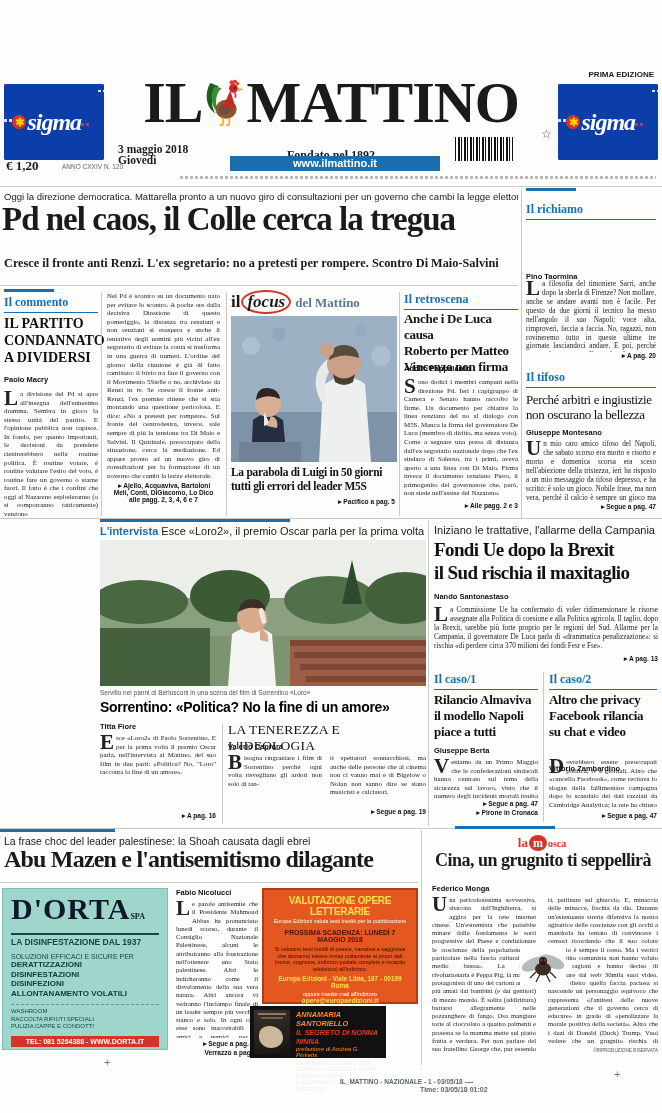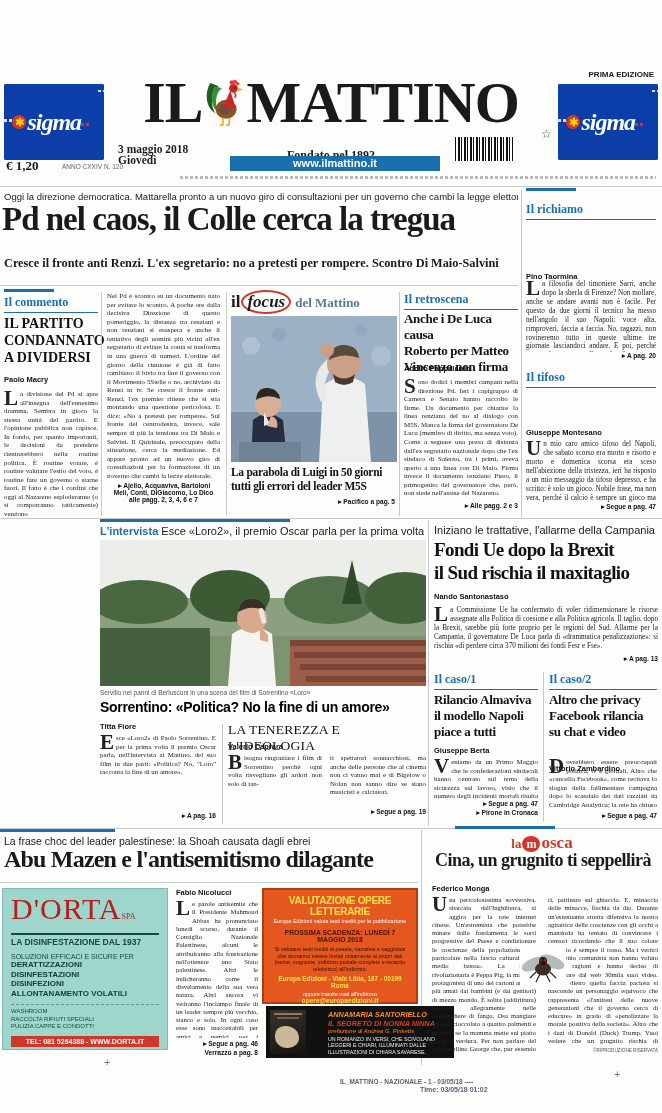--- a/index.html
+++ b/index.html
@@ -98,20 +98,23 @@
   <div class="hairline-h" style="left:0;top:285px;width:518px;"></div>
 
   <div class="hairline-v" style="left:521px;top:190px;height:328px;"></div>
   <div class="blue-bar" style="left:526px;top:188px;width:50px;"></div>
   <div class="abs label" style="left:526px;top:202px;width:130px;">Il richiamo</div>
   <div class="abs author" style="left:526px;top:272px;">Pino Taormina</div>
   <div class="abs body-txt" style="left:526px;top:280px;width:130px;height:72px;font-size:7.2px;"><span class="dc">L</span><span>a filosofia del timoniere Sarri, anche dopo la sberla di Firenze? Non mollare, anche se andare avanti non è facile. Per questo da due giorni il tecnico ha messo nell'angolo il suo Napoli: voce alta, rimproveri, faccia a faccia. No, ragazzi, non rovineremo tutto in queste ultime tre giornate lasciandoci andare. E poi, perché non credere ancora nello scudetto?</span></div>
   <div class="abs pref" style="left:526px;top:352px;width:130px;">►A pag. 20</div>
 
   <div class="abs label" style="left:526px;top:370px;width:130px;">Il tifoso</div>
+  <div class="abs" style="left:526px;top:392px;width:132px;font-size:13px;line-height:15px;white-space:pre-line;
+       letter-spacing:-0.4px;color:#111;">Perché arbitri e ingiustizie
+non oscurano la bellezza</div>
   <div class="abs author" style="left:526px;top:428px;">Giuseppe Montesano</div>
   <div class="abs body-txt" style="left:526px;top:440px;width:130px;height:62px;font-size:7.2px;"><span class="dc">U</span><span>n mio caro amico tifoso del Napoli, che sabato scorso era morto e risorto e morto e domenica scorsa era sceso nell'abiezione della tristezza, ieri ha risposto a un mio messaggio da tifoso depresso, e ha scritto: è solo un gioco. Nobile frase, ma non vera, perché il calcio è sempre un gioco ma non è mai solo un gioco.</span></div>
   <div class="abs pref" style="left:526px;top:503px;width:130px;">►Segue a pag. 47</div>
 
   <div class="blue-bar" style="left:4px;top:289px;width:50px;"></div>
   <div class="abs label" style="left:4px;top:295px;width:94px;">Il commento</div>
   <div class="abs hl" style="left:4px;top:315px;width:96px;font-size:14px;line-height:17px;">IL PARTITO
 CONDANNATO
 A DIVIDERSI</div>
   <div class="abs author" style="left:4px;top:375px;">Paolo Macry</div>
@@ -244,21 +247,21 @@
 
   <div class="blue-bar" style="left:0px;top:829px;width:115px;"></div>
   <div class="abs sans" style="left:4px;top:835px;width:412px;font-size:10.5px;white-space:nowrap;overflow:hidden;">La frase choc del leader palestinese: la Shoah causata dagli ebrei</div>
   <div class="abs" style="left:4px;top:846px;width:414px;font-weight:900;font-size:24px;letter-spacing:-0.8px;
        white-space:nowrap;">Abu Mazen e l'antisemitismo dilagante</div>
   <div class="hairline-h" style="left:0;top:882px;width:418px;"></div>
   <div class="hairline-v" style="left:421px;top:830px;height:235px;"></div>
 
   <div class="abs" style="left:2px;top:888px;width:166px;height:162px;background:#9ed6cc;border:1px solid #7fbcb1;
        padding:6px 8px;box-sizing:border-box;">
-    <div style="font-weight:400;font-size:30px;letter-spacing:1px;color:#b91c1c;line-height:28px;"><span>D'ORTA</span><span style="font-size:8px;letter-spacing:0;">SPA</span></div>
+    <div style="font-weight:700;font-size:30px;letter-spacing:1px;color:#0f172a;line-height:28px;"><span>D'ORTA</span><span style="font-size:8px;letter-spacing:0;">SPA</span></div>
     <div class="sans" style="font-weight:bold;font-size:8.5px;color:#14483f;border-top:2px solid #14483f;
          padding-top:2px;margin-top:2px;">LA DISINFESTAZIONE DAL 1937</div>
     <div class="sans" style="font-size:7px;color:#14483f;margin-top:6px;">SOLUZIONI EFFICACI E SICURE PER</div>
     <div class="sans" style="font-weight:bold;font-size:8px;line-height:9.5px;color:#0f3d35;white-space:pre-line;">DERATTIZZAZIONI
 DISINFESTAZIONI
 DISINFEZIONI
 ALLONTANAMENTO VOLATILI</div>
     <div class="sans" style="font-size:6px;line-height:7.5px;color:#14483f;margin-top:6px;white-space:pre-line;
          border-top:1px dashed #5a9a8f;padding-top:3px;">WASHROOM
 RACCOLTA RIFIUTI SPECIALI
@@ -277,36 +280,36 @@
     <div style="color:#ffe14d;font-weight:bold;font-size:10px;letter-spacing:-0.3px;">VALUTAZIONE OPERE LETTERARIE</div>
     <div style="color:#fff;font-size:5.5px;margin-top:1px;">Europa Edizioni valuta testi inediti per la pubblicazione</div>
     <div style="color:#4a1200;font-weight:bold;font-size:6.8px;margin-top:5px;">PROSSIMA SCADENZA: LUNEDÌ 7 MAGGIO 2018</div>
     <div style="color:#3d0d00;font-size:5.4px;line-height:6.6px;margin-top:3px;">Si valutano testi inediti di poesia, narrativa e saggistica che dovranno essere inviati unitamente ai propri dati (nome, cognome, indirizzo postale completo e recapito telefonico) all'indirizzo:</div>
     <div style="color:#ffe14d;font-weight:bold;font-size:6.4px;margin-top:3px;">Europa Edizioni - Viale Libia, 167 - 00199 Roma</div>
     <div style="color:#fff;font-size:5.4px;margin-top:2px;">oppure tramite mail all'indirizzo</div>
     <div style="color:#ffe14d;font-weight:bold;font-size:6.6px;">opere@europaedizioni.it</div>
     <div style="color:#fff;font-size:5px;margin-top:5px;text-align:left;">www.europaedizioni.it</div>
   </div>
 
-  <div class="abs" style="left:266px;top:1006px;width:188px;height:52px;background:#111;display:flex;gap:16px;">
+  <div class="abs" style="left:250px;top:1006px;width:136px;height:52px;background:#111;display:flex;">
     <div style="width:36px;height:44px;margin:4px;background:linear-gradient(160deg,#3a322a,#171310);position:relative;flex:none;">
       <div style="position:absolute;left:5px;top:16px;width:24px;height:22px;background:#cbb79a;border-radius:40% 55% 45% 50%;"></div>
       <div style="position:absolute;left:4px;top:3px;width:28px;height:2px;background:#8a7a60;"></div>
       <div style="position:absolute;left:7px;top:7px;width:22px;height:2px;background:#6d5f4a;"></div>
     </div>
     <div class="sans" style="padding:4px 4px 0 2px;">
       <div style="color:#ff8b1f;font-weight:bold;font-size:7.3px;font-style:italic;">ANNAMARIA SANTORIELLO</div>
       <div style="color:#e03c1e;font-weight:bold;font-size:7.3px;font-style:italic;">IL SEGRETO DI NONNA NINNA</div>
       <div style="color:#ff8b1f;font-size:6px;font-style:italic;">prefazione di Andrea G. Pinketts</div>
       <div style="color:#eee;font-size:5.3px;line-height:6.4px;margin-top:2px;">UN ROMANZO IN VERSI, CHE SCIVOLANO LEGGERI E CHIARI, ILLUMINATI DALLE ILLUSTRAZIONI DI CHIARA SAVARESE.</div>
     </div>
   </div>
 
   <div class="abs" style="left:424px;top:833px;width:236px;text-align:center;white-space:nowrap;">
-    <span style="color:#d2362a;font-weight:900;font-size:13px;">la</span><span style="color:#fff;background:#d2362a;font-weight:900;font-size:12px;border-radius:50%;padding:1px 4px;margin:0 1px;">m</span><span style="color:#d2362a;font-weight:900;font-size:17px;">osca</span>
+    <span style="color:#d2362a;font-weight:900;font-size:13px;">la</span><span style="color:#fff;background:#d2362a;font-weight:900;font-size:12px;border-radius:50%;padding:1px 4px;margin:0 1px;">m</span><span style="color:#d2362a;font-weight:900;font-size:10px;">osca</span>
   </div>
   <div class="abs" style="left:424px;top:850px;width:238px;text-align:center;font-weight:900;font-size:18px;
        letter-spacing:-0.5px;white-space:nowrap;">Cina, un grugnito ti seppellirà</div>
   <div class="abs author" style="left:432px;top:884px;">Federico Monga</div>
   <div class="abs body-txt" style="left:432px;top:896px;width:104px;height:158px;font-size:6.7px;"><span class="dc">U</span><span>na pericolosissima sovversiva, sbarcata dall'Inghilterra, si aggira per la rete internet cinese. Un'estremista che potrebbe minare dalle fondamenta le sorti progressive del Paese e condizionare le coscienze della popolazione, «in particolare nella fascia culturalmente medio bassa». La feroce rivoluzionaria è Peppa Pig, la maialina protagonista di uno dei cartoni animati più amati dai bambini (e dai genitori) di mezzo mondo. È solita (addirittura) buttarsi allegramente nelle pozzanghere di fango. Osa mangiare torte al cioccolato a quattro palmenti e protesta se la mamma mette sul piatto frutta e verdura. Per non parlare del suo fratellino George che, pur essendo un timido, ama giocare con i dinosau-</span></div>
   <div class="abs body-txt" style="left:548px;top:896px;width:110px;height:150px;font-size:6.7px;">ri, pattinare sul ghiaccio. E, minaccia delle minacce, fischia da dio. Durante un'estenuante stretta difensiva la nostra agitatrice delle coscienze con gli occhi a mandorla ha tentato di convincere i censori ricordando che il suo colore preferito è sempre il rosso. Ma i vertici del partito comunista non hanno voluto sentire ragioni e hanno deciso di cancellare dal web 30mila suoi video. Perché dietro quella faccia paciosa si nasconde un personaggio equivoco che rappresenta «l'antitesi delle nuove generazioni che il governo cerca di educare» in grado di «penalizzare la morale positiva della società». Altro che i dazi di Donald (Duck) Trump. Vuoi vedere che un grugnito rischia di seppellire una delle maggiori potenze del mondo?</div>
   <div class="abs" style="left:520px;top:946px;width:46px;height:40px;background:#fdfdfc;">
     <svg width="46" height="40" viewBox="0 0 46 40">
       <ellipse cx="14" cy="18" rx="13" ry="6" fill="#9aa4a8" opacity="0.75" transform="rotate(-24 14 18)"></ellipse>
       <ellipse cx="32" cy="16" rx="13" ry="6" fill="#9aa4a8" opacity="0.75" transform="rotate(22 32 16)"></ellipse>

